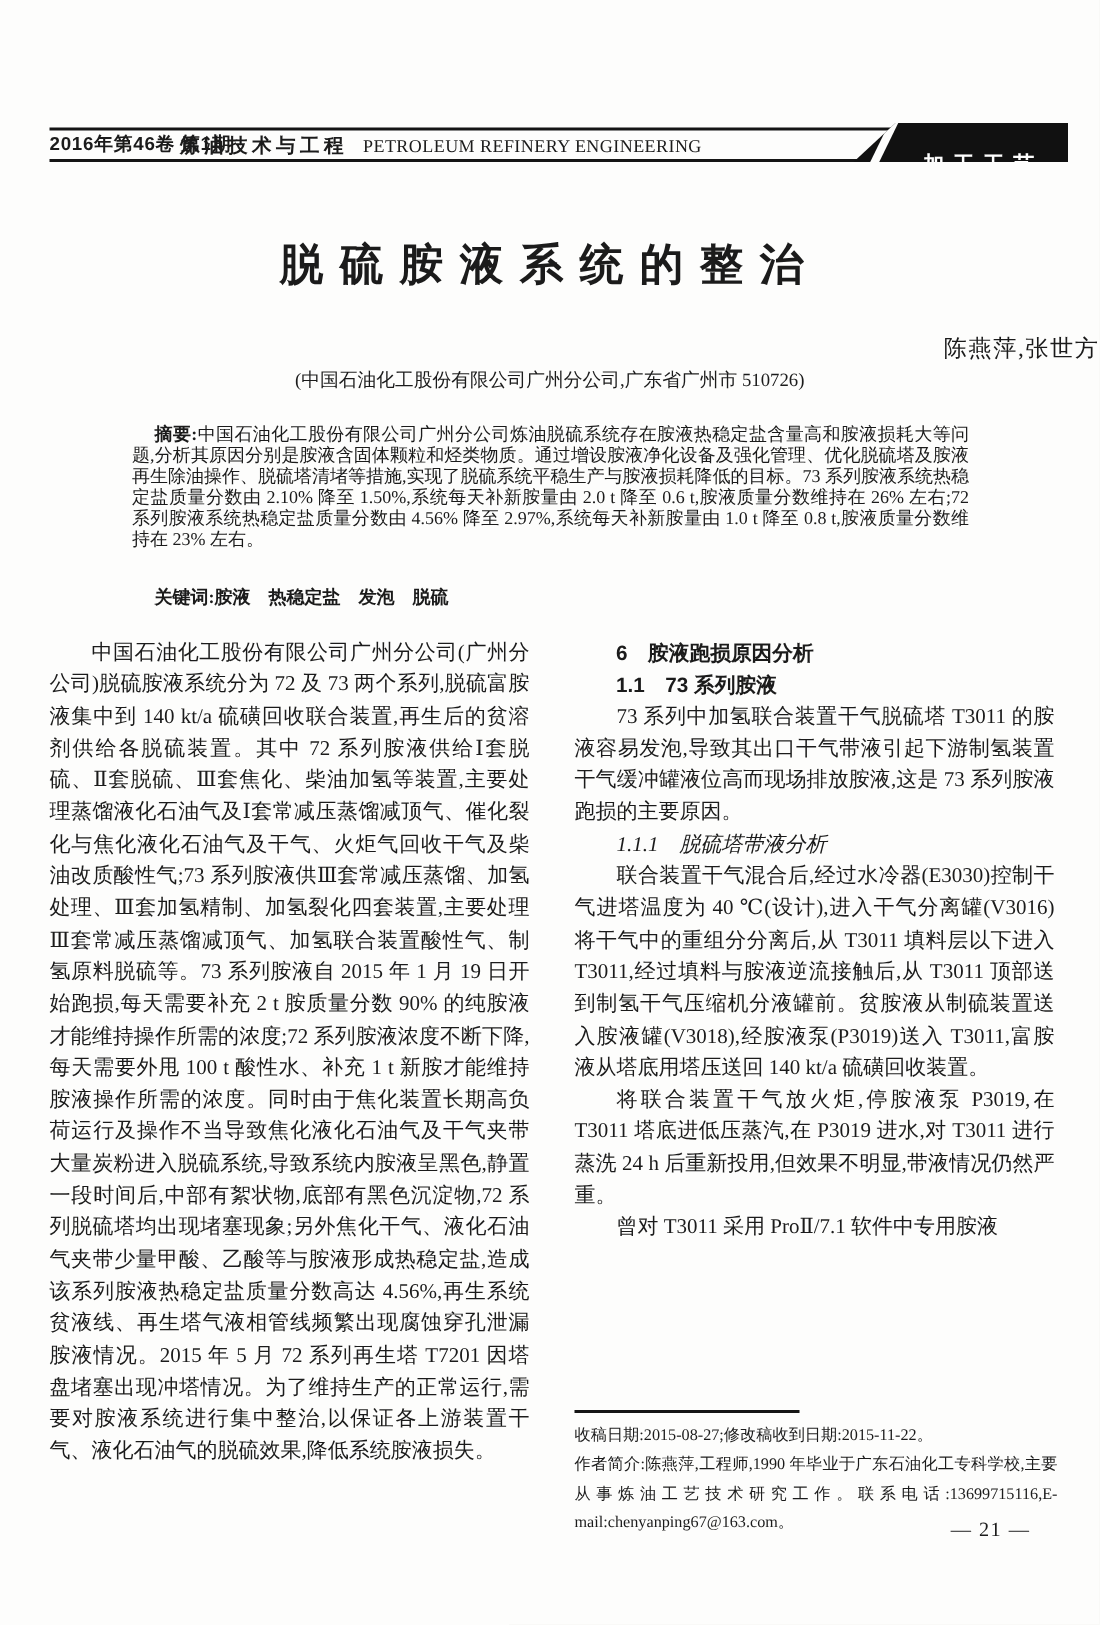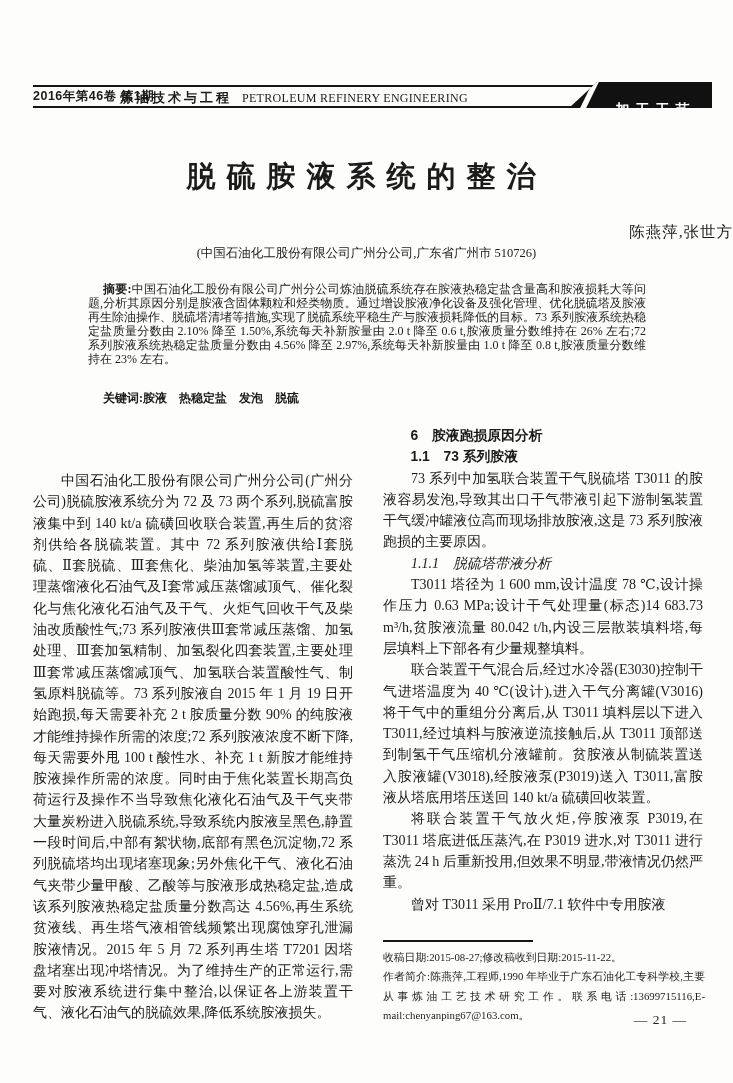--- a/index.html
+++ b/index.html
@@ -52,21 +52,21 @@
   .abstract .lab{font-weight:bold;}
   .keywords{
     position:absolute;left:103px;top:390px;width:500px;
     font-size:12px;font-weight:bold;
   }
   
   .col{
     position:absolute;top:425px;width:320px;
     font-size:14px;line-height:21.3px;text-align:justify;
   }
-  .col-left{left:33px;margin-top:45px;}
+  .col-left{left:33px;}
   .col-right{left:383px;}
   .col p{margin:0;text-indent:2em;}
   .h-sec{font-weight:bold;text-indent:0;font-family:"Liberation Sans","DejaVu Sans",sans-serif;font-size:13.8px;}
   .h-sub{font-weight:bold;text-indent:0;font-family:"Liberation Sans","DejaVu Sans",sans-serif;font-size:13.8px;}
   .h-sss{font-style:italic;text-indent:0;font-size:14px;}
   
   .footnote{
     position:absolute;left:383px;top:940px;width:322px;
     font-size:10.8px;line-height:19.6px;text-align:justify;
   }
@@ -104,21 +104,20 @@
 
   <div class="col col-left">
     <p>中国石油化工股份有限公司广州分公司(广州分公司)脱硫胺液系统分为 72 及 73 两个系列,脱硫富胺液集中到 140 kt/a 硫磺回收联合装置,再生后的贫溶剂供给各脱硫装置。其中 72 系列胺液供给Ⅰ套脱硫、Ⅱ套脱硫、Ⅲ套焦化、柴油加氢等装置,主要处理蒸馏液化石油气及Ⅰ套常减压蒸馏减顶气、催化裂化与焦化液化石油气及干气、火炬气回收干气及柴油改质酸性气;73 系列胺液供Ⅲ套常减压蒸馏、加氢处理、Ⅲ套加氢精制、加氢裂化四套装置,主要处理Ⅲ套常减压蒸馏减顶气、加氢联合装置酸性气、制氢原料脱硫等。73 系列胺液自 2015 年 1 月 19 日开始跑损,每天需要补充 2 t 胺质量分数 90% 的纯胺液才能维持操作所需的浓度;72 系列胺液浓度不断下降,每天需要外甩 100 t 酸性水、补充 1 t 新胺才能维持胺液操作所需的浓度。同时由于焦化装置长期高负荷运行及操作不当导致焦化液化石油气及干气夹带大量炭粉进入脱硫系统,导致系统内胺液呈黑色,静置一段时间后,中部有絮状物,底部有黑色沉淀物,72 系列脱硫塔均出现堵塞现象;另外焦化干气、液化石油气夹带少量甲酸、乙酸等与胺液形成热稳定盐,造成该系列胺液热稳定盐质量分数高达 4.56%,再生系统贫液线、再生塔气液相管线频繁出现腐蚀穿孔泄漏胺液情况。2015 年 5 月 72 系列再生塔 T7201 因塔盘堵塞出现冲塔情况。为了维持生产的正常运行,需要对胺液系统进行集中整治,以保证各上游装置干气、液化石油气的脱硫效果,降低系统胺液损失。</p>
   </div>
 
   <div class="col col-right">
     <p class="h-sec">6　胺液跑损原因分析</p>
     <p class="h-sub">1.1　73 系列胺液</p>
     <p>73 系列中加氢联合装置干气脱硫塔 T3011 的胺液容易发泡,导致其出口干气带液引起下游制氢装置干气缓冲罐液位高而现场排放胺液,这是 73 系列胺液跑损的主要原因。</p>
     <p class="h-sss">1.1.1　脱硫塔带液分析</p>
-    <p>T3011 塔径为 1 600 mm,设计温度 78 ℃,设计操作压力 0.63 MPa;设计干气处理量(标态)14 683.73 m³/h,贫胺液流量 80.042 t/h,内设三层散装填料塔,每层填料上下部各有少量规整填料。</p>
     <p>联合装置干气混合后,经过水冷器(E3030)控制干气进塔温度为 40 ℃(设计),进入干气分离罐(V3016)将干气中的重组分分离后,从 T3011 填料层以下进入 T3011,经过填料与胺液逆流接触后,从 T3011 顶部送到制氢干气压缩机分液罐前。贫胺液从制硫装置送入胺液罐(V3018),经胺液泵(P3019)送入 T3011,富胺液从塔底用塔压送回 140 kt/a 硫磺回收装置。</p>
     <p>将联合装置干气放火炬,停胺液泵 P3019,在 T3011 塔底进低压蒸汽,在 P3019 进水,对 T3011 进行蒸洗 24 h 后重新投用,但效果不明显,带液情况仍然严重。</p>
     <p>曾对 T3011 采用 ProⅡ/7.1 软件中专用胺液</p>
   </div>
 
   <div class="footnote">
     <div class="fn-rule"></div>
     <p>收稿日期:2015-08-27;修改稿收到日期:2015-11-22。</p>
     <p>作者简介:陈燕萍,工程师,1990 年毕业于广东石油化工专科学校,主要从事炼油工艺技术研究工作。联系电话:13699715116,E-mail:chenyanping67@163.com。</p>
   </div>

